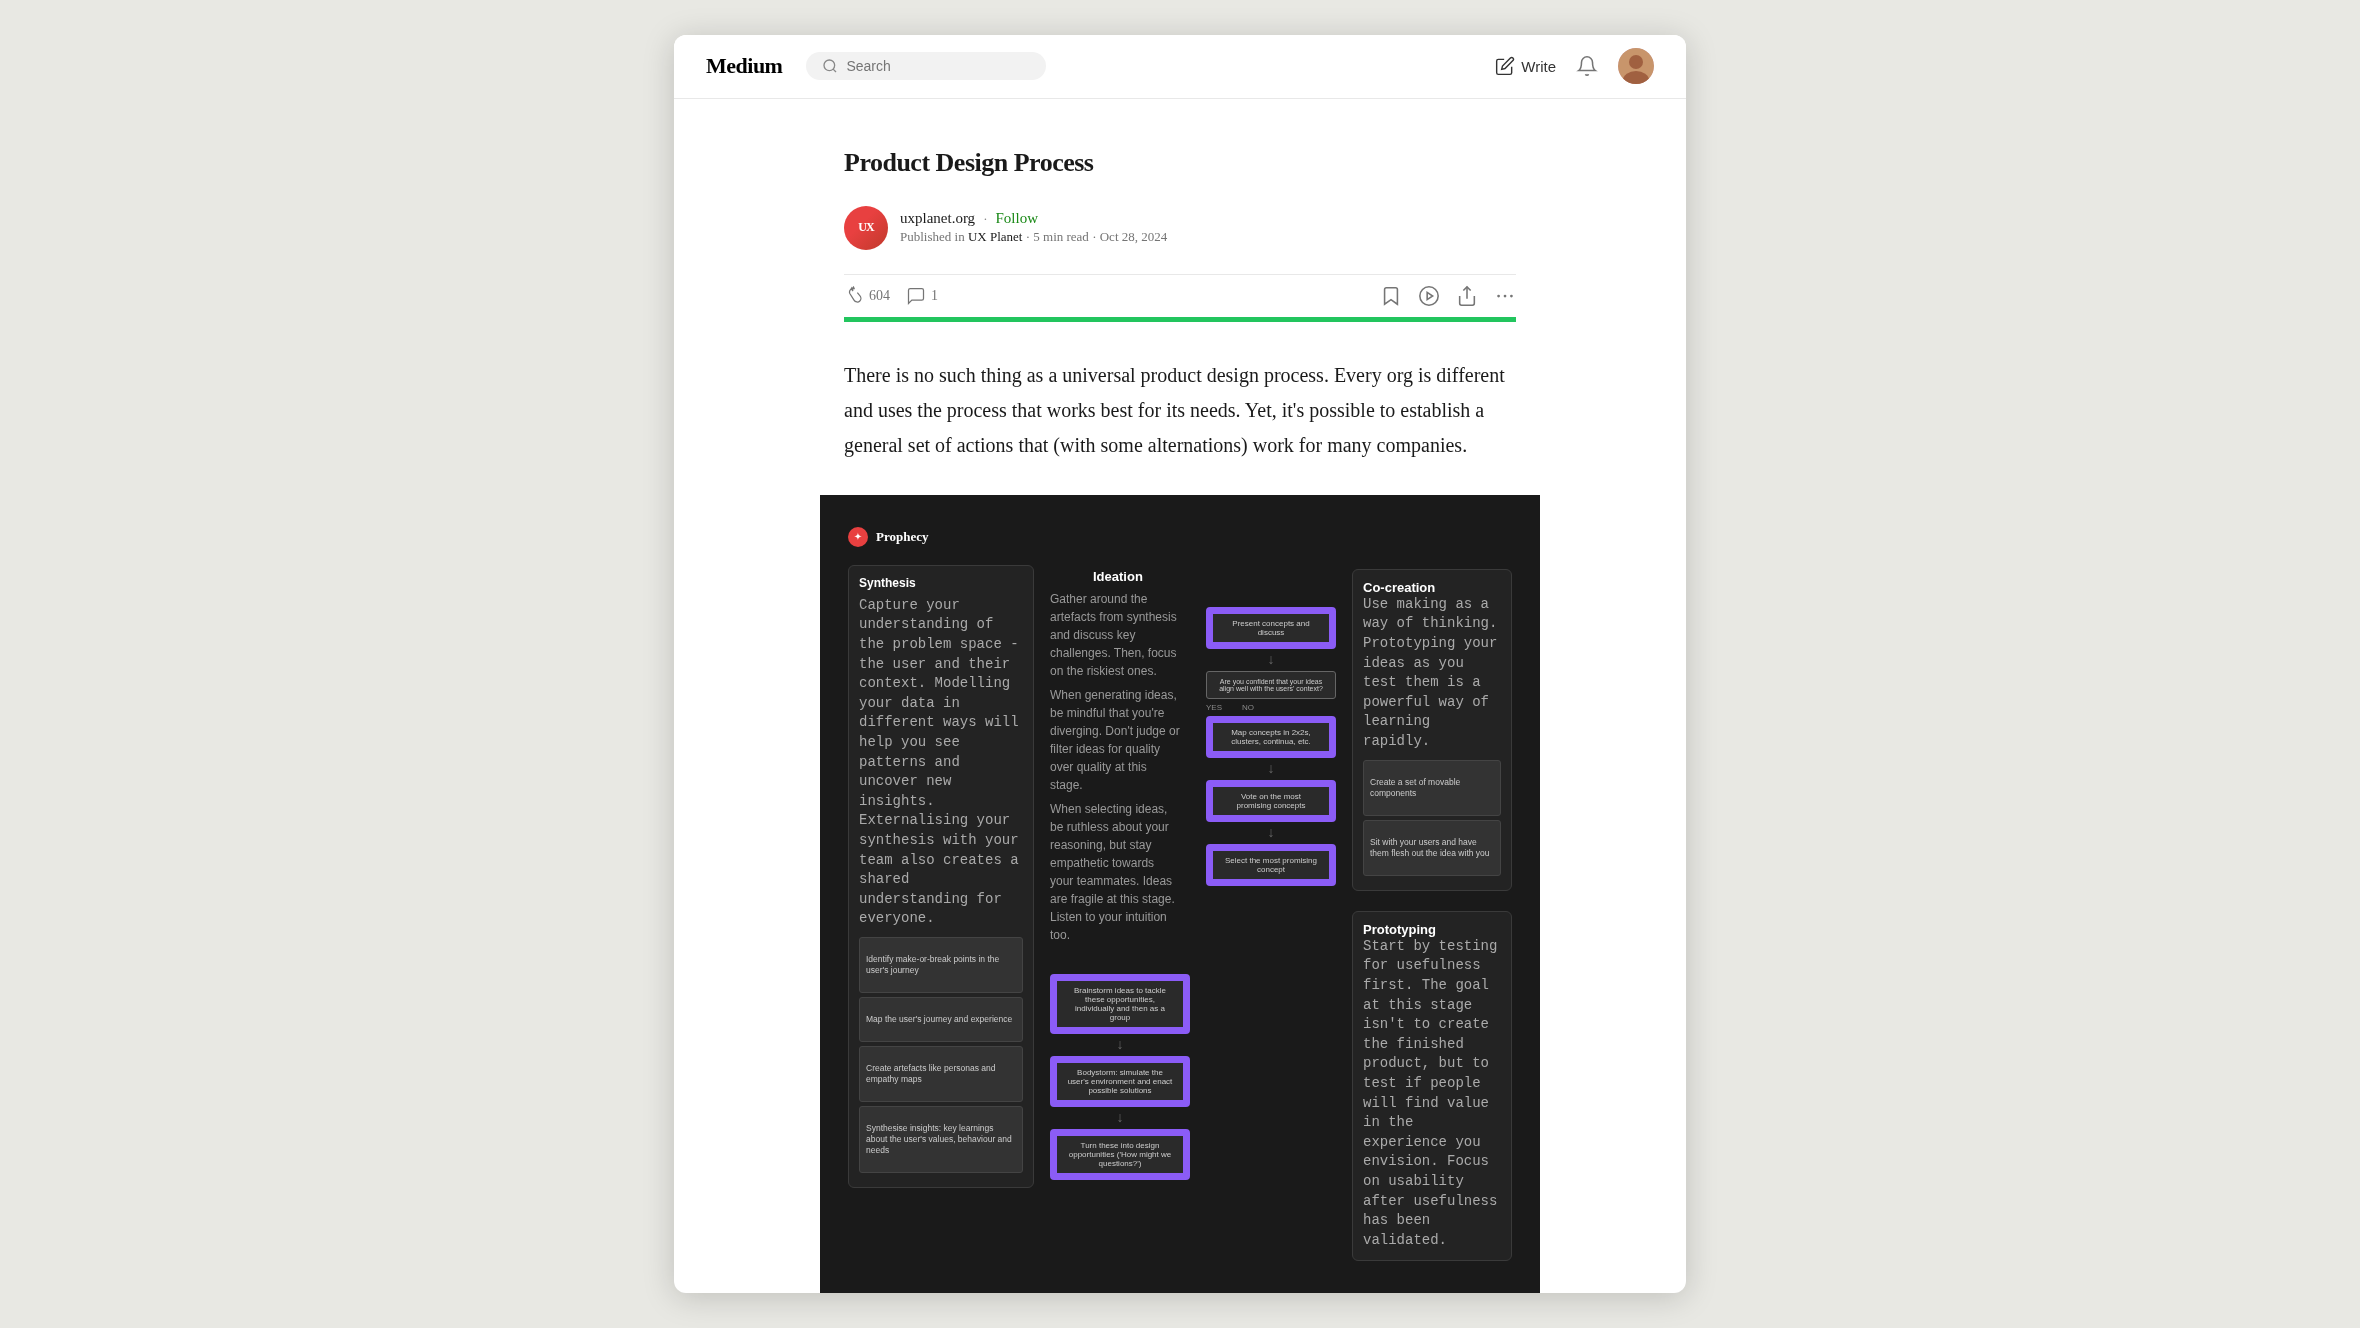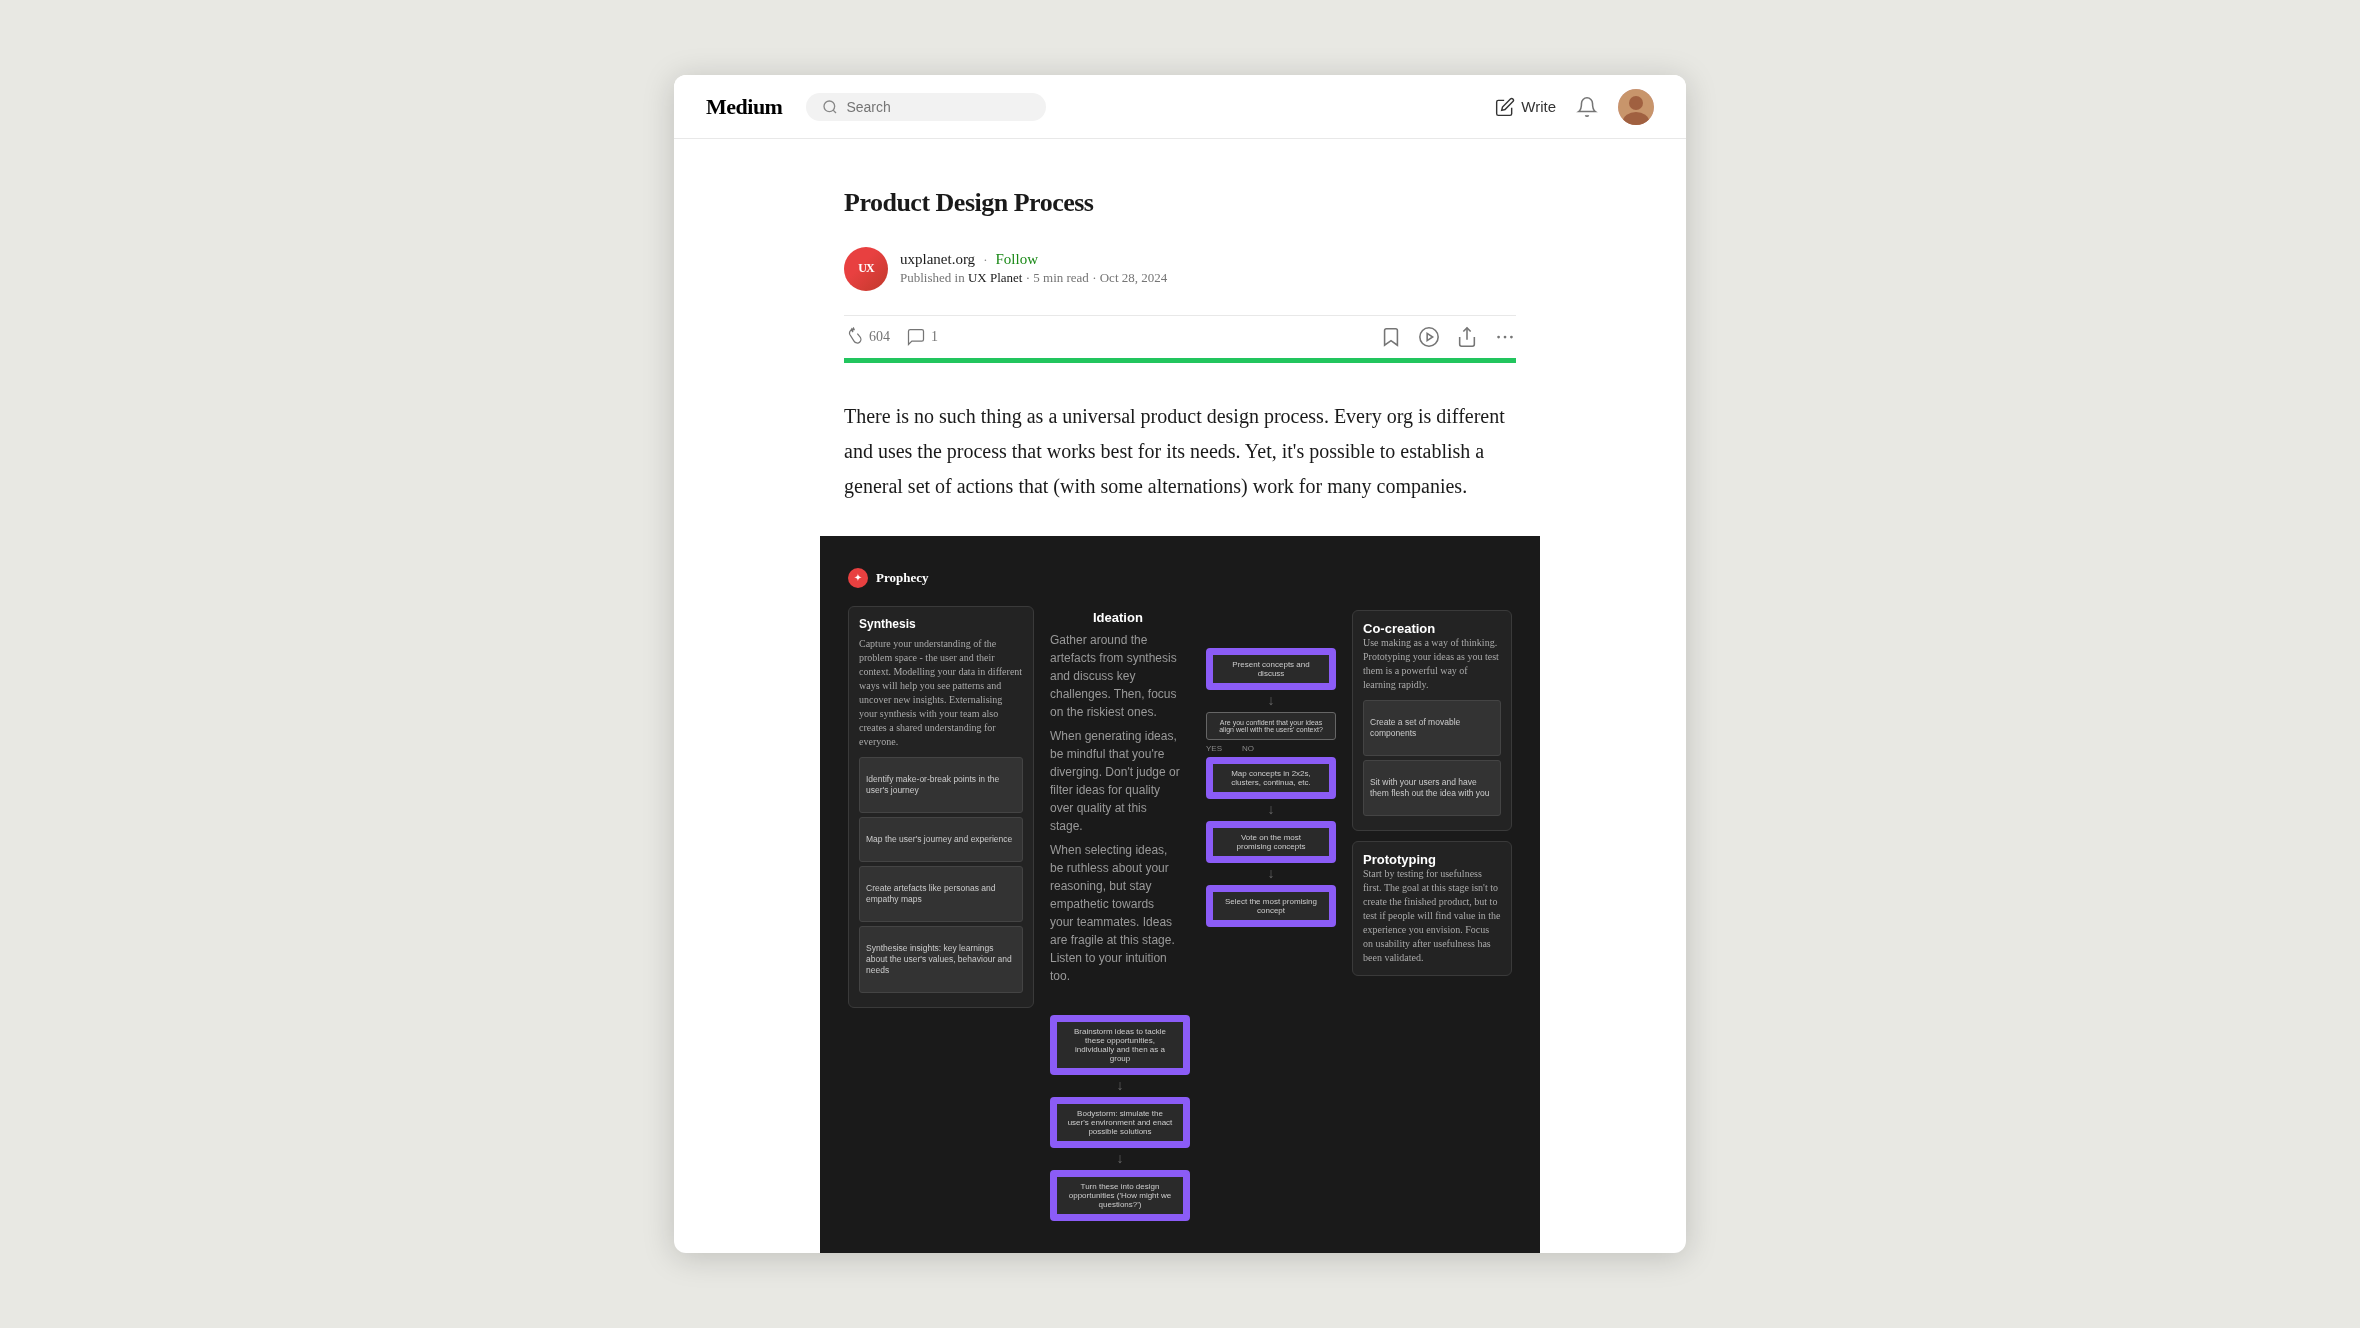--- a/index.html
+++ b/index.html
@@ -268,23 +268,23 @@
     }
     .card-title {
       color: #fff;
       font-size: 12px;
       font-weight: 600;
       margin-bottom: 6px;
       font-family: -apple-system, BlinkMacSystemFont, sans-serif;
     }
     .card-text {
       color: #aaa;
-      font-size: 10px;
+      font-size: 14px;
       line-height: 1.4;
-      font-family: Liberation Serif, serif;
+      font-family: Liberation Mono, monospace;
     }
     .card-item {
       background: #333;
       border: 1px solid #444;
       border-radius: 3px;
       padding: 16px 6px;
       color: #ccc;
       font-size: 8.5px;
       font-family: -apple-system, sans-serif;
       margin-bottom: 4px;
@@ -497,21 +497,21 @@
             <span>NO</span>
           </div>
           <div class="flow-box">Map concepts in 2x2s, clusters, continua, etc.</div>
           <div class="flow-arrow" style="text-align:center;">↓</div>
           <div class="flow-box">Vote on the most promising concepts</div>
           <div class="flow-arrow" style="text-align:center;">↓</div>
           <div class="flow-box">Select the most promising concept</div>
         </div>
 
         <div style="display:flex;flex-direction:column;gap:10px;min-width:160px;padding-top:42px;">
-          <div style="border:1px solid #3a3a3a;border-radius:6px;padding:10px;background:#232323;">
+          <div style="border:1px solid #3a3a3a;border-radius:6px;padding:10px;background:#232323;margin-bottom:10px;">
             <div class="cocreation-title">Co-creation</div>
             <div class="card-text" style="margin-bottom:8px;">Use making as a way of thinking. Prototyping your ideas as you test them is a powerful way of learning rapidly.</div>
             <div class="card-item">Create a set of movable components</div>
             <div class="card-item">Sit with your users and have them flesh out the idea with you</div>
           </div>
           <div style="border:1px solid #3a3a3a;border-radius:6px;padding:10px;background:#232323;">
             <div class="prototyping-title">Prototyping</div>
             <div class="card-text">Start by testing for usefulness first. The goal at this stage isn't to create the finished product, but to test if people will find value in the experience you envision. Focus on usability after usefulness has been validated.</div>
           </div>
         </div>

